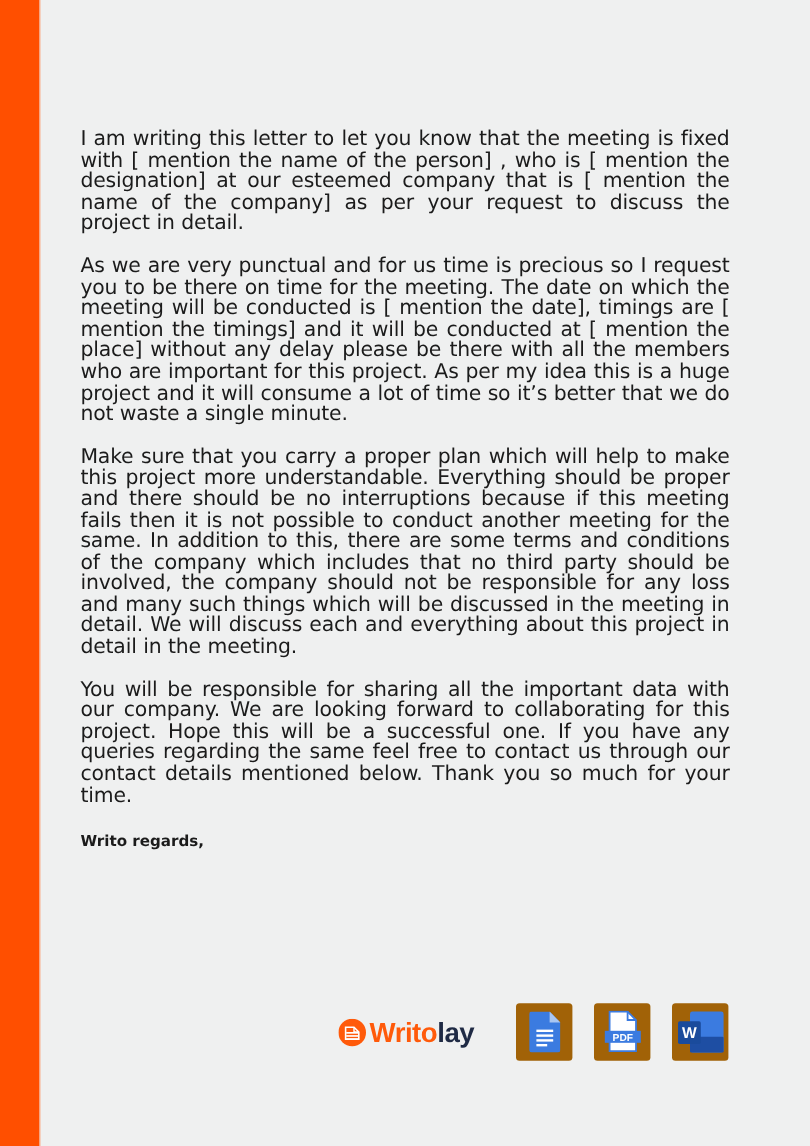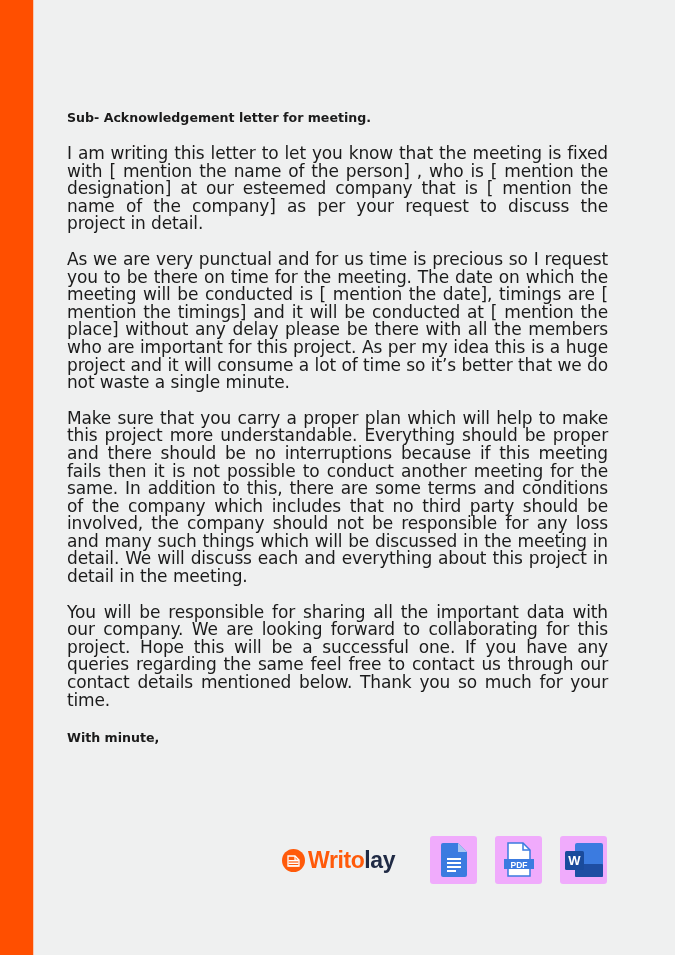--- a/index.html
+++ b/index.html
@@ -47,36 +47,35 @@
     }
     .brand-logo { width: 23px; height: 23px; display: inline-block; margin-right: 3px; }
     .brand-name {
       font-family: "Liberation Sans", sans-serif; font-weight: bold; font-size: 23px;
       letter-spacing: -0.4px; line-height: 26px;
     }
     .brand-a { color: #ff5a0a; }
     .brand-b { color: #1f2a44; }
     .tile {
       position: absolute; top: 0; width: 47px; height: 48px; border-radius: 3px;
-      background: #f0abfc; display: flex; align-items: center; justify-content: center;
+      background: #a16207; display: flex; align-items: center; justify-content: center;
     }
     .tile svg { display: block; }
   </style>
 </head>
 <body>
 
 <div class="sidebar"></div>
 
 <div class="content">
-  <p class="sub">Sub- Acknowledgement letter for meeting.</p>
   <p class="para">I am writing this letter to let you know that the meeting is fixed with [ mention the name of the person] , who is [ mention the designation] at our esteemed company that is [ mention the name of the company] as per your request to discuss the project in detail.</p>
   <p class="para">As we are very punctual and for us time is precious so I request you to be there on time for the meeting. The date on which the meeting will be conducted is [ mention the date], timings are [ mention the timings] and it will be conducted at [ mention the place] without any delay please be there with all the members who are important for this project. As per my idea this is a huge project and it will consume a lot of time so it’s better that we do not waste a single minute.</p>
   <p class="para">Make sure that you carry a proper plan which will help to make this project more understandable. Everything should be proper and there should be no interruptions because if this meeting fails then it is not possible to conduct another meeting for the same. In addition to this, there are some terms and conditions of the company which includes that no third party should be involved, the company should not be responsible for any loss and many such things which will be discussed in the meeting in detail. We will discuss each and everything about this project in detail in the meeting.</p>
   <p class="para">You will be responsible for sharing all the important data with our company. We are looking forward to collaborating for this project. Hope this will be a successful one. If you have any queries regarding the same feel free to contact us through our contact details mentioned below. Thank you so much for your time.</p>
-  <p class="regards">With minute,</p>
+  <p class="regards">Writo regards,</p>
 </div>
 
 <div class="footer">
   <div class="brand">
     <span class="brand-logo">
       <svg width="23" height="23" viewBox="0 0 23 23">
         <circle cx="11.5" cy="11.5" r="11.5" fill="#ff5a0a"></circle>
         <path d="M6 7 h7 l4 4 v6 h-11 z" fill="none" stroke="#ffffff" stroke-width="1.3"></path>
         <rect x="6.5" y="11" width="10" height="1.4" fill="#ffffff"></rect>
         <rect x="6.5" y="13.6" width="10" height="1.4" fill="#ffffff"></rect>

